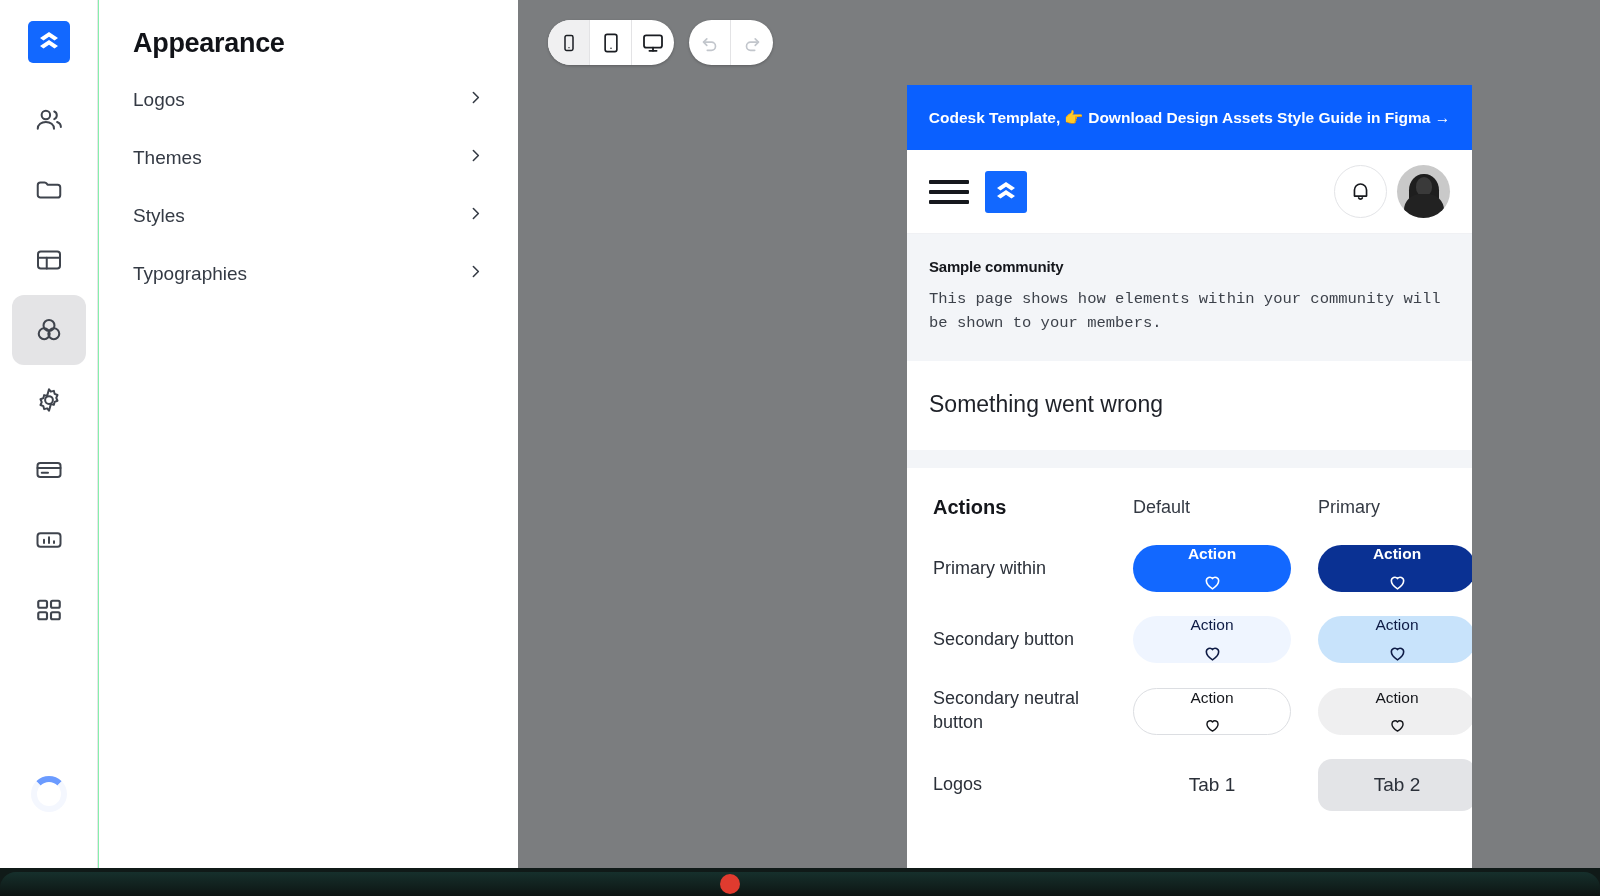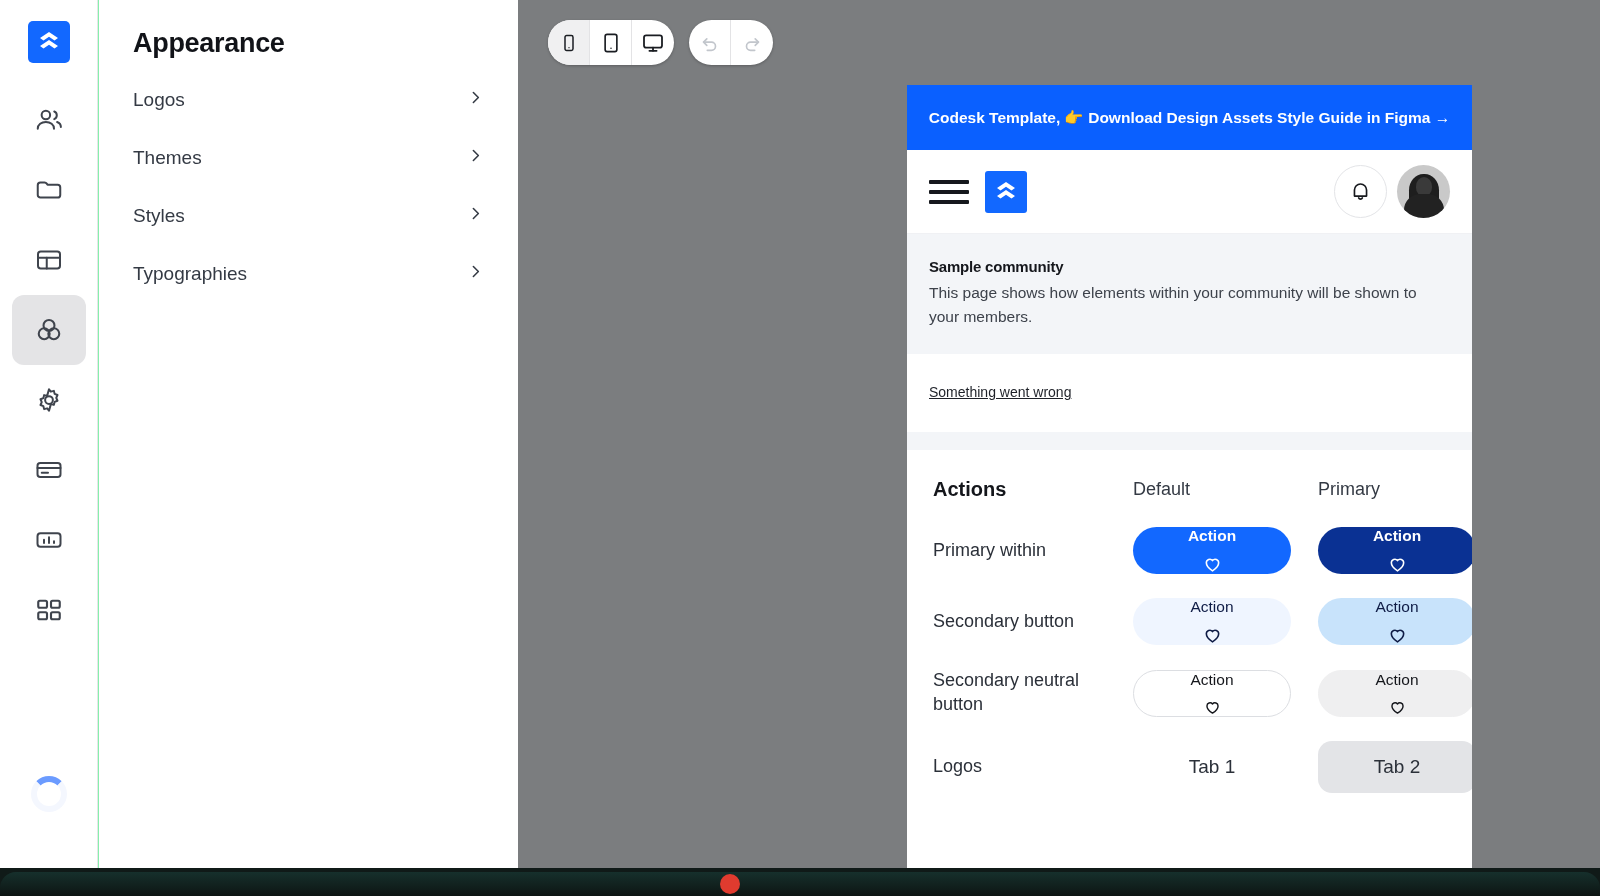--- a/index.html
+++ b/index.html
@@ -140,24 +140,24 @@
   }
   .avatar .body {
     position: absolute; left: 50%; bottom: 0;
     transform: translateX(-50%);
     width: 40px; height: 24px; border-radius: 16px 16px 0 0;
     background: #222;
   }
 
   .pv-hero { background: #f3f5f8; padding: 24px 22px 26px 22px; }
   .pv-hero h2 { font-size: 15px; font-weight: 600; color: #15171c; letter-spacing: -0.2px; }
-  .pv-hero p { margin-top: 6px; font-size: 15.5px; line-height: 1.53; color: #3d424b; }
+  .pv-hero p { margin-top: 13px; font-size: 15.5px; line-height: 1.53; color: #3d424b; font-family: Liberation Mono, monospace; }
 
   .pv-error { background: #ffffff; padding: 30px 22px 32px 22px; }
-  .pv-error h3 { font-size: 14px; font-weight: 500; color: #1e2128; text-decoration: underline; }
+  .pv-error h3 { font-size: 23px; font-weight: 500; color: #1e2128; }
   .pv-sep { height: 18px; background: #f3f5f8; }
 
   .pv-table { background: #ffffff; padding: 28px 22px 0 26px; }
   .tbl-row { display: flex; align-items: center; }
   .tbl-head { margin-bottom: 26px; }
   .c1 { width: 200px; flex: none; }
   .c2, .c3 { width: 185px; flex: none; display: flex; align-items: center; }
   .th-1 { font-size: 20px; font-weight: 700; color: #14161b; }
   .th-2 { font-size: 18px; color: #343a44; }
   .rowlabel { font-size: 18px; color: #2b3039; line-height: 1.32; }

